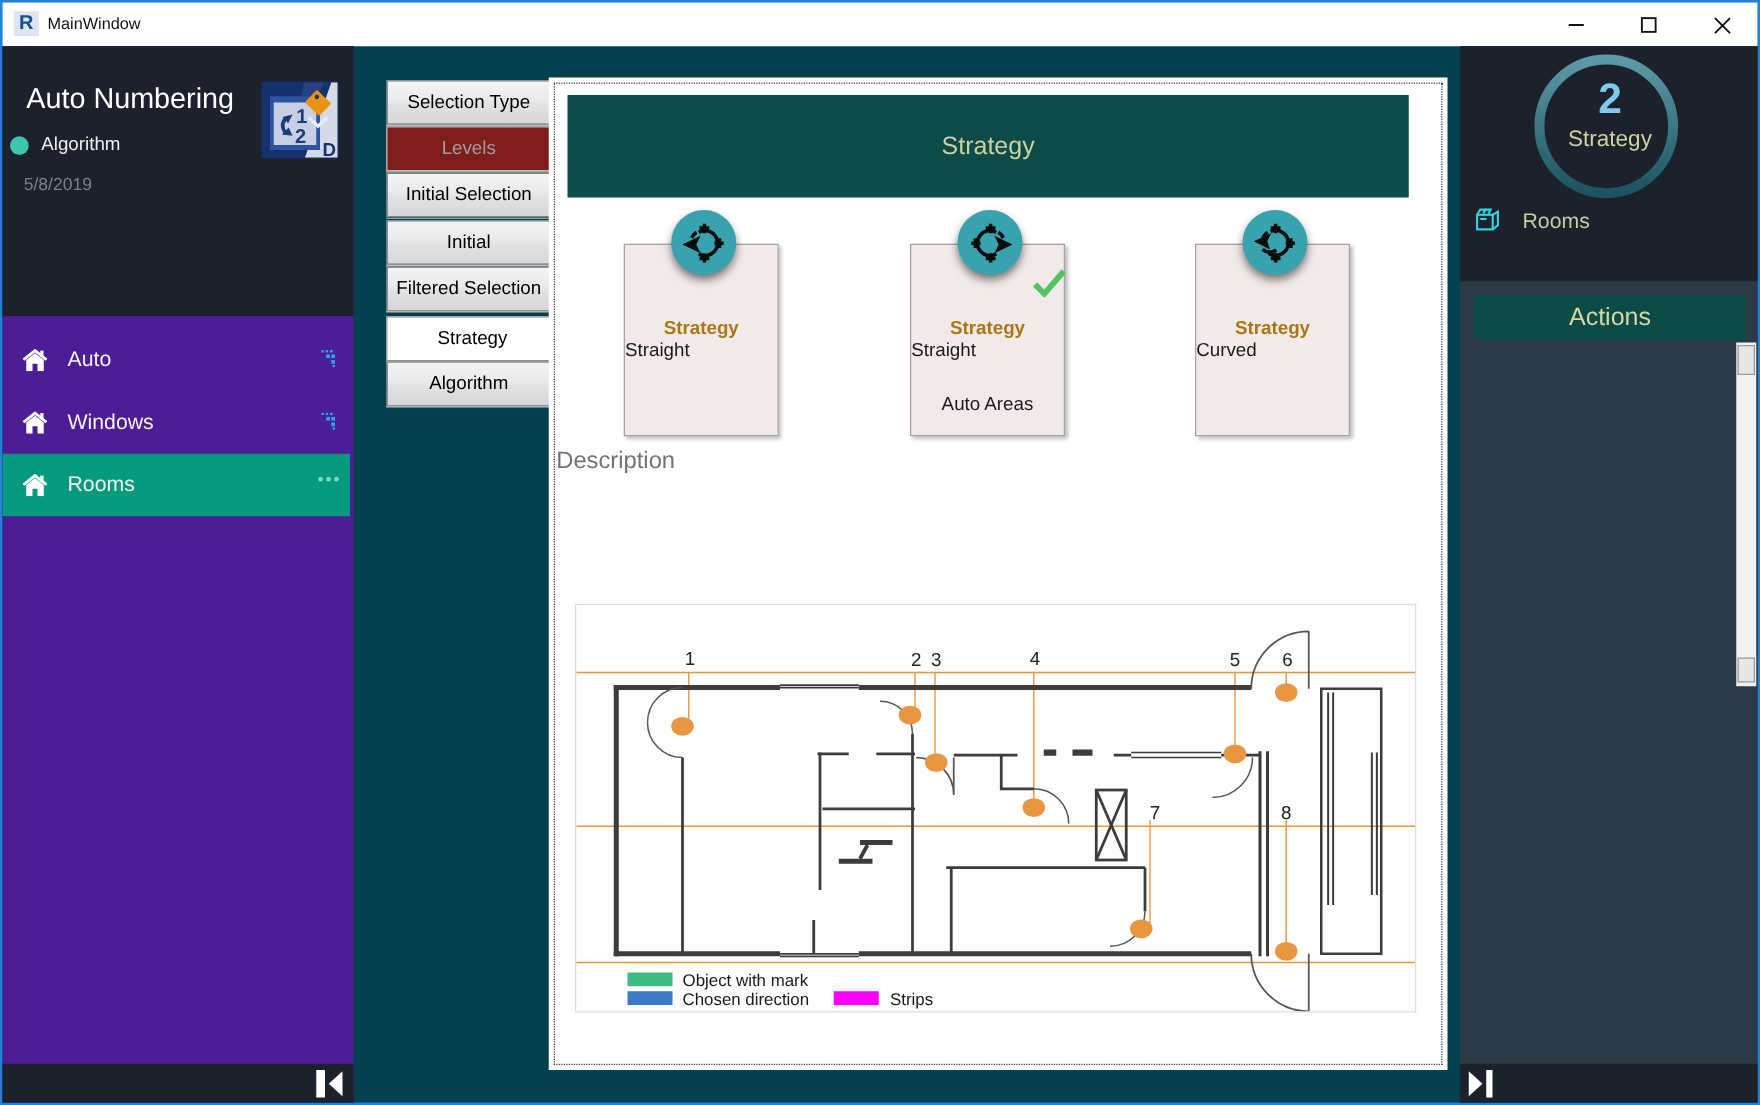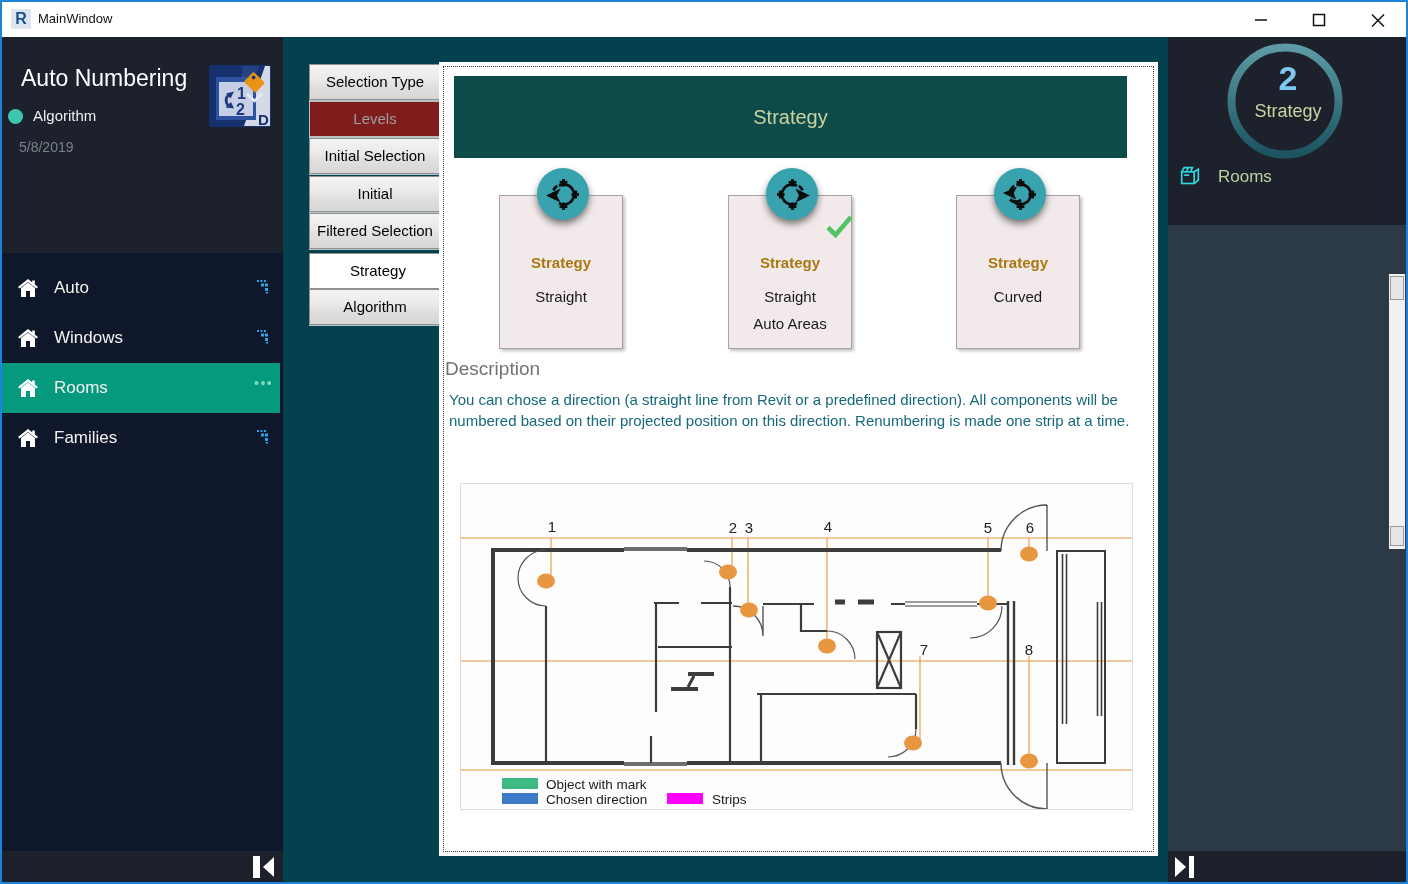--- a/index.html
+++ b/index.html
@@ -6,21 +6,21 @@
 html,body { width:1408px; height:884px; overflow:hidden; font-family:"Liberation Sans", sans-serif; }
 #win { position:absolute; left:0; top:0; width:1408px; height:884px; background:#04414f; border:2px solid #1e83d9; }
 .abs { position:absolute; }
 
 
 #titlebar { position:absolute; left:0; top:0; width:1404px; height:35px; background:#ffffff; }
 #rlogo { position:absolute; left:9px; top:7px; width:20px; height:20px; background:#dde5f1; color:#1b4f8a; font-weight:bold; font-size:16px; text-align:center; line-height:20px; }
 #wtitle { position:absolute; left:36px; top:9px; font-size:13px; color:#111; }
 
 
-#left { position:absolute; left:0; top:35px; width:281px; height:845px; background:#0f172a; }
+#left { position:absolute; left:0; top:35px; width:281px; height:845px; background:#4c1d95; }
 #left-top { position:absolute; left:0; top:0; width:281px; height:216px; background:#1c212b; }
 #app-title { position:absolute; left:19px; top:28px; font-size:23px; color:#ffffff; }
 #digitteck { position:absolute; left:31px; top:70px; font-size:15px; color:#eeeeee; }
 #tealdot { position:absolute; left:6px; top:72px; width:15px; height:15px; border-radius:50%; background:#3ec5b2; }
 #date { position:absolute; left:17px; top:102px; font-size:14px; color:#7b8189; }
 .menuitem { position:absolute; left:0; width:278px; height:50px; color:#f4f2ee; font-size:17px; }
 .menuitem .lbl { position:absolute; left:52px; top:15px; }
 .menuitem.sel { background:#059a7e; }
 .hicon { position:absolute; left:16px; top:16px; width:20px; height:18px; }
 .dicon { position:absolute; left:255px; top:17px; width:14px; height:14px; }
@@ -32,21 +32,21 @@
 .tab { position:absolute; left:0; width:132px; height:36px; background:linear-gradient(#f4f4f4,#e9e9e9 45%,#e2e2e2 55%,#d6d6d6); border:1px solid #909090; box-shadow:0 1px 0 rgba(255,255,255,0.7); font-size:15px; color:#000; text-align:center; line-height:34px; }
 .tab.dis { background:#7f1d1d; color:#9f9f9f; border-color:#bdbdbd; }
 .tab.act { background:#ffffff; border-right:none; width:137px; line-height:33px; }
 
 #content { position:absolute; left:437px; top:60px; width:719px; height:794px; background:#ffffff; }
 #cborder { position:absolute; left:4px; top:4px; right:4px; bottom:4px; border:1px dotted #3a3a3a; }
 #chead { position:absolute; left:15px; top:14px; width:673px; height:82px; background:#0c4b47; color:#ccd1a0; font-size:20px; text-align:center; line-height:82px; }
 .card { position:absolute; top:133px; width:124px; height:154px; background:#f2eaea; border:1px solid #aaa2a2; box-shadow:2px 2px 3px rgba(0,0,0,0.25); }
 .cicon { position:absolute; top:106px; width:52px; height:52px; border-radius:50%; background:#38a2ae; box-shadow:0 4px 7px rgba(0,0,0,0.5); }
 .ct1 { position:absolute; width:100%; top:58px; text-align:center; font-weight:bold; font-size:15px; color:#ab7713; }
-.ct2 { position:absolute; width:100%; top:92px; text-align:center; font-size:15px; color:#1a1a1a; }
+.ct2 { position:absolute; width:100%; top:76px; font-size:15px; color:#1a1a1a; }
 .ct3 { position:absolute; width:100%; top:119px; text-align:center; font-size:15px; color:#1a1a1a; }
 #desc { position:absolute; left:6px; top:296px; font-size:19px; color:#737373; }
 #para { position:absolute; left:10px; top:328px; width:697px; font-size:15px; line-height:20.5px; color:#16687a; }
 #plan { position:absolute; left:21px; top:421px; width:673px; height:327px; background:#fdfdfd; border:1px solid #ddd; }
 
 
 #right { position:absolute; left:1166px; top:35px; width:238px; height:845px; background:#2c3a47; }
 #right-top { position:absolute; left:0; top:0; width:238px; height:188px; background:#1c212b; }
 #ring2 { position:absolute; left:57px; top:4px; }
 #roomsrow { position:absolute; left:12px; top:128px; width:220px; height:30px; }
@@ -133,29 +133,20 @@
           <use href="#dots"></use>
         </svg>
       </div>
     <div class="menuitem sel" style="top:326px">
         <svg class="hicon" viewBox="0 0 20 18">
           <use href="#house"></use>
         </svg>
         <span class="lbl">Rooms</span>
         <span class="ddd">•••</span>
       </div>
-    <div class="menuitem" style="top:376px">
-        <svg class="hicon" viewBox="0 0 20 18">
-          <use href="#house"></use>
-        </svg>
-        <span class="lbl">Families</span>
-        <svg class="dicon" viewBox="0 0 14 14">
-          <use href="#dots"></use>
-        </svg>
-      </div>
     <div id="left-bottom">
       <svg class="abs" style="left:248px;top:4px;width:28px;height:24px" viewBox="0 0 28 24">
         <rect x="3" y="1" width="7" height="22" fill="#fff"></rect>
         <path d="M24 2 L24 22 L13 12 Z" fill="#fff"></path>
       </svg>
     </div>
   </div>
 
   <div id="tabs">
     <div class="tab" style="top:27px">Selection Type</div>
@@ -226,21 +217,20 @@
           <line x1="30.7" y1="14.6" x2="30.7" y2="22.4"></line>
         </g>
         <path d="M8 23.5 Q13.5 28 19 24" fill="none" stroke="#0c0c0c" stroke-width="3"></path>
         <path d="M1 17 L15 10.5 L11.8 17 L14 23.5 Z" fill="#0c0c0c"></path>
       </svg>
     </div>
     <svg class="abs" style="left:387px;top:153px;width:27px;height:23px" viewBox="0 0 27 23">
       <path d="M2 12.5 L9.5 20 L25 2" fill="none" stroke="#53c465" stroke-width="4.6"></path>
     </svg>
     <div id="desc">Description</div>
-    <div id="para">You can chose a direction (a straight line from Revit or a predefined direction). All components will be numbered based on their projected position on this direction. Renumbering is made one strip at a time.</div>
     <div id="plan">
       <svg width="671" height="325" viewBox="0 0 671 325">
 
         <g stroke="#e8963c" stroke-width="1.1">
           <line x1="0" y1="54" x2="671" y2="54"></line>
           <line x1="0" y1="177" x2="671" y2="177"></line>
           <line x1="0" y1="286" x2="671" y2="286"></line>
         </g>
 
         <g stroke="#e8963c" stroke-width="1.1">
@@ -373,20 +363,21 @@
             <rect x="2" y="7" width="15" height="14"></rect>
             <path d="M17 7 L22 4 L22 17 L17 21"></path>
             <path d="M2 7 L5 2 L10 2 L8 6"></path>
             <path d="M10 2 L15 2 L13 6"></path>
             <line x1="5" y1="11" x2="11" y2="11"></line>
           </g>
         </svg>
         <div id="roomslbl">Rooms</div>
       </div>
     </div>
+    <div id="actions">Actions</div>
     <div id="sbar">
         <div id="sthumb"></div>
         <div id="sbot"></div>
       </div>
     <div id="right-bottom">
       <svg class="abs" style="left:4px;top:4px;width:28px;height:24px" viewBox="0 0 28 24">
         <path d="M3 2 L3 22 L14 12 Z" fill="#fff"></path>
         <rect x="17" y="1" width="5" height="22" fill="#fff"></rect>
       </svg>
     </div>

